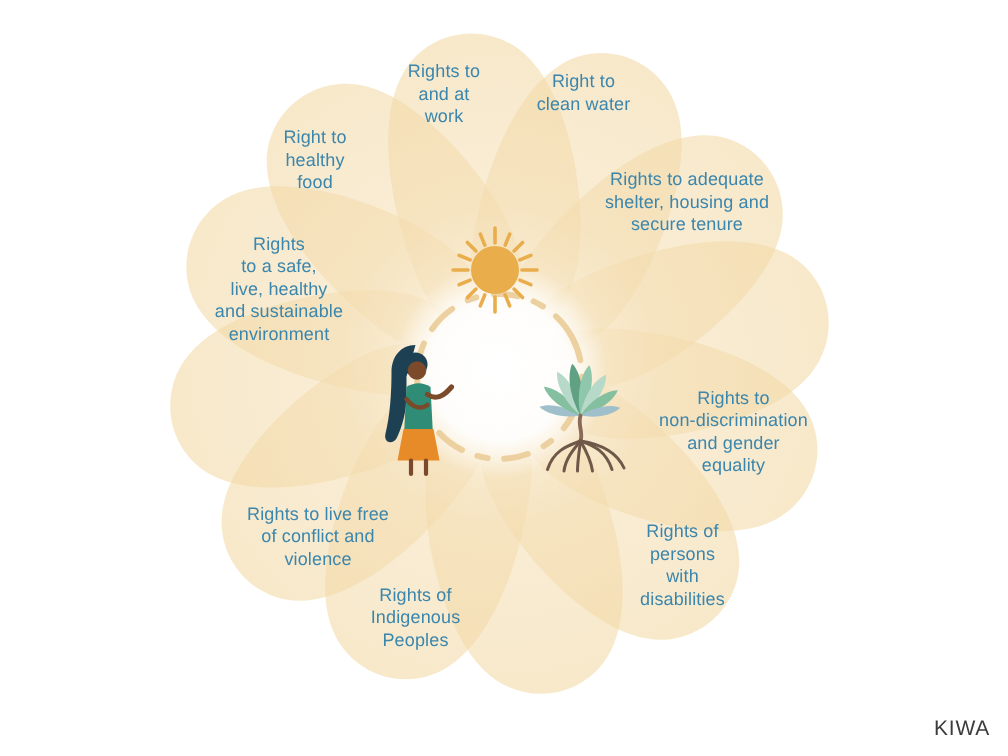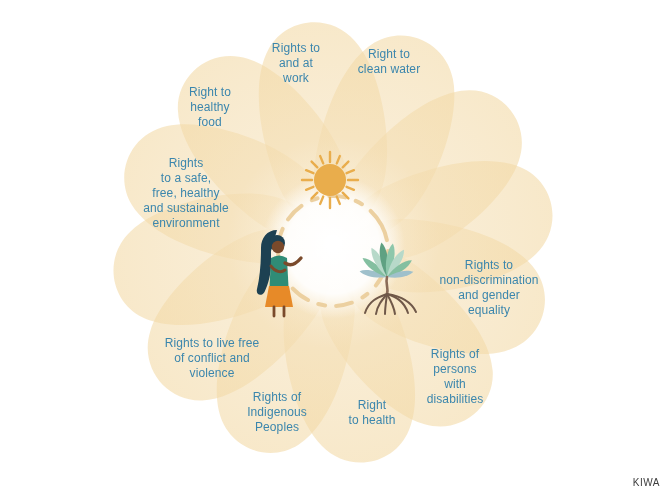--- a/index.html
+++ b/index.html
@@ -35,21 +35,21 @@
   .p7  { left: 277px; top: 412px; }
   .p8  { left: 212px; top: 358px; }
   .p9  { left: 180px; top: 288px; }
   .p10 { left: 186px; top: 193px; }
   .p11 { left: 210px; top: 107px; }
   #watermark {
     position: absolute;
     right: 12px;
     top: 477px;
     color: #3c3c3c;
-    font-size: 10px;
+    font-size: 14px;
     letter-spacing: 0.5px;
   }
 </style>
 </head>
 <body>
 
 <div id="stage">
 
   <svg id="flower-svg" width="672" height="504" viewBox="0 0 672 504">
     <defs>
@@ -158,39 +158,40 @@
         </g>
       </g>
     </g>
   </svg>
 
   <div class="label p0">Rights to
 and at
 work</div>
   <div class="label p1">Right to
 clean water</div>
+  <div class="label p2">Rights to adequate
+shelter, housing and
+secure tenure</div>
   <div class="label p4">Rights to
 non-discrimination
 and gender
 equality</div>
   <div class="label p5">Rights of
 persons
 with
 disabilities</div>
-  <div class="label p6">Right
-to health</div>
   <div class="label p7">Rights of
 Indigenous
 Peoples</div>
   <div class="label p8">Rights to live free
 of conflict and
 violence</div>
   <div class="label p10">Rights
 to a safe,
-free, healthy
+live, healthy
 and sustainable
 environment</div>
   <div class="label p11">Right to
 healthy
 food</div>
 
   <div id="watermark">KIWA</div>
 
 </div>
 

